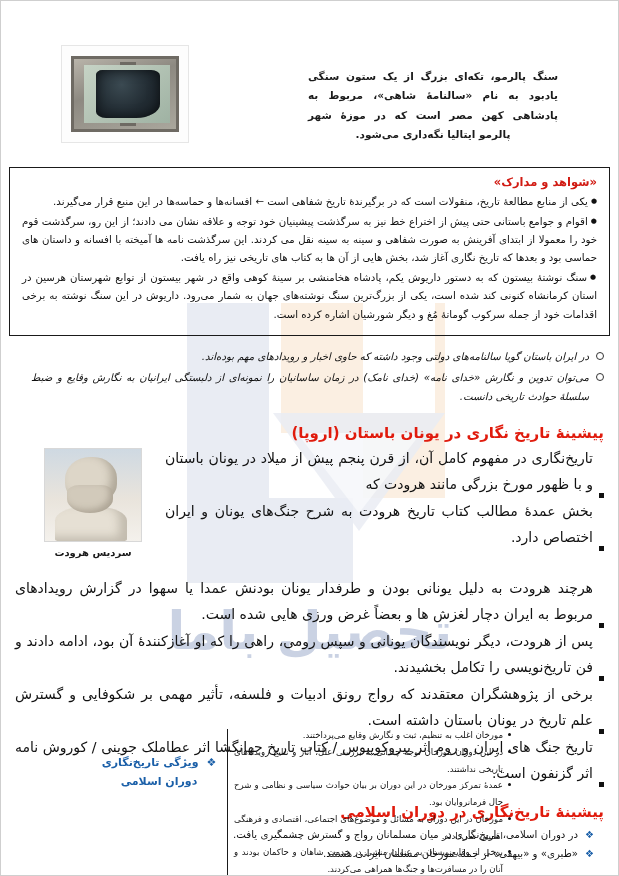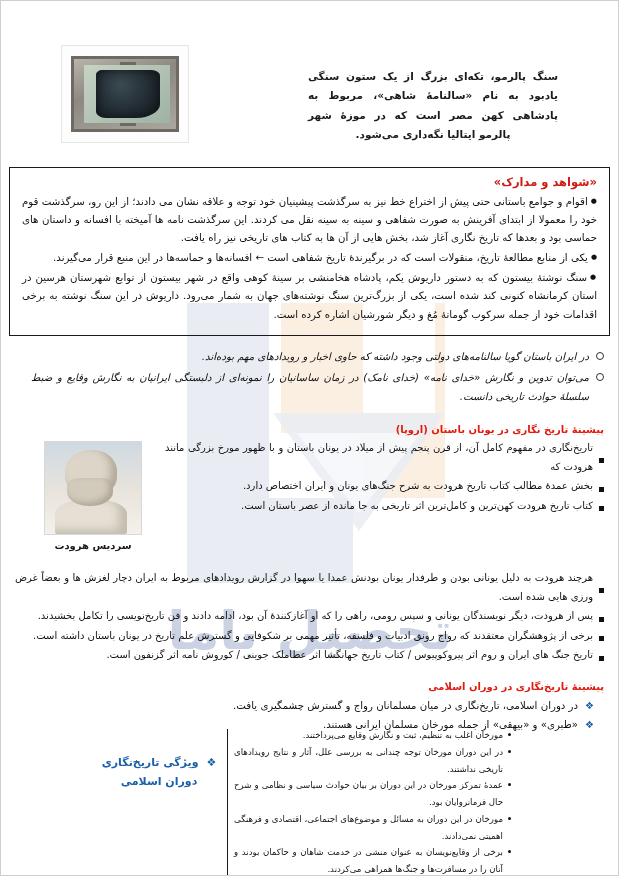--- a/index.html
+++ b/index.html
@@ -162,21 +162,21 @@
   }
   .circle-list .row .txt {
     flex: 1 1 auto;
     text-align: justify;
   }
 
   
   .sec-head {
     color: #e01b0d;
     font-weight: bold;
-    font-size: 10px;
+    font-size: 15px;
     text-align: right;
     margin: 18px 14px 4px 14px;
   }
   .sec-head.islamic { margin-top: 16px; }
 
   
   .greek-wrap {
     position: relative;
     margin: 0 14px;
     min-height: 120px;
@@ -227,22 +227,22 @@
     color: #1a1a1a;
     margin-top: 5px;
   }
   .greek-list {
     margin-right: 0;
     margin-left: 150px;
   }
   .sq-row {
     display: flex;
     flex-direction: row;
-    align-items: center;
-    font-size: 10px;
+    align-items: flex-end;
+    font-size: 14px;
     line-height: 1.85;
     color: #111;
     margin-bottom: 1px;
   }
   .sq {
     flex: 0 0 auto;
     width: 5px; height: 5px;
     background: #111;
     margin-left: 6px;
     margin-top: 5px;
@@ -350,22 +350,22 @@
           <div class="stone-inner">
             <div class="stone-slab"></div>
           </div>
         </div>
       </div>
       <div class="caption-text">سنگ پالرمو، تکه‌ای بزرگ از یک ستون سنگی یادبود به نام «سالنامهٔ شاهی»، مربوط به پادشاهی کهن مصر است که در موزهٔ شهر پالرمو ایتالیا نگه‌داری می‌شود.</div>
     </div>
 
     <div class="evidence-box">
       <div class="evidence-title">«شواهد و مدارک»</div>
+      <p class="b-dot">یکی از منابع مطالعهٔ تاریخ، منقولات است که در برگیرندهٔ تاریخ شفاهی است ← افسانه‌ها و حماسه‌ها در این منبع قرار می‌گیرند.</p>
       <p class="b-dot">اقوام و جوامع باستانی حتی پیش از اختراع خط نیز به سرگذشت پیشینیان خود توجه و علاقه نشان می دادند؛ از این رو، سرگذشت قوم خود را معمولا از ابتدای آفرینش به صورت شفاهی و سینه به سینه نقل می کردند. این سرگذشت نامه ها آمیخته با افسانه و داستان های حماسی بود و بعدها که تاریخ نگاری آغاز شد، بخش هایی از آن ها به کتاب های تاریخی نیز راه یافت.</p>
-      <p class="b-dot">یکی از منابع مطالعهٔ تاریخ، منقولات است که در برگیرندهٔ تاریخ شفاهی است ← افسانه‌ها و حماسه‌ها در این منبع قرار می‌گیرند.</p>
       <p class="b-dot">سنگ نوشتهٔ بیستون که به دستور داریوش یکم، پادشاه هخامنشی بر سینهٔ کوهی واقع در شهر بیستون از توابع شهرستان هرسین در استان کرمانشاه کنونی کند شده است، یکی از بزرگ‌ترین سنگ نوشته‌های جهان به شمار می‌رود. داریوش در این سنگ نوشته به برخی اقدامات خود از جمله سرکوب گوماتهٔ مُغ و دیگر شورشیان اشاره کرده است.</p>
     </div>
 
     <div class="circle-list">
       <div class="row">
         <span class="circ"></span>
         <span class="txt">در ایران باستان گویا سالنامه‌های دولتی وجود داشته که حاوی اخبار و رویدادهای مهم بوده‌اند.</span>
       </div>
       <div class="row">
         <span class="circ"></span>
@@ -387,24 +387,20 @@
 
       <div class="greek-list">
         <div class="sq-row">
           <span class="sq"></span>
           <span class="txt">تاریخ‌نگاری در مفهوم کامل آن، از قرن پنجم پیش از میلاد در یونان باستان و با ظهور مورخ بزرگی مانند هرودت که</span>
         </div>
         <div class="sq-row">
           <span class="sq"></span>
           <span class="txt">بخش عمدهٔ مطالب کتاب تاریخ هرودت به شرح جنگ‌های یونان و ایران اختصاص دارد.</span>
         </div>
-        <div class="sq-row">
-          <span class="sq"></span>
-          <span class="txt">کتاب تاریخ هرودت کهن‌ترین و کامل‌ترین اثر تاریخی به جا مانده از عصر باستان است.</span>
-        </div>
       </div>
     </div>
 
     <div class="greek-tail">
       <div class="sq-row">
         <span class="sq"></span>
         <span class="txt">هرچند هرودت به دلیل یونانی بودن و طرفدار یونان بودنش عمدا یا سهوا در گزارش رویدادهای مربوط به ایران دچار لغزش ها و بعضاً غرض ورزی هایی شده است.</span>
       </div>
       <div class="sq-row">
         <span class="sq"></span>

